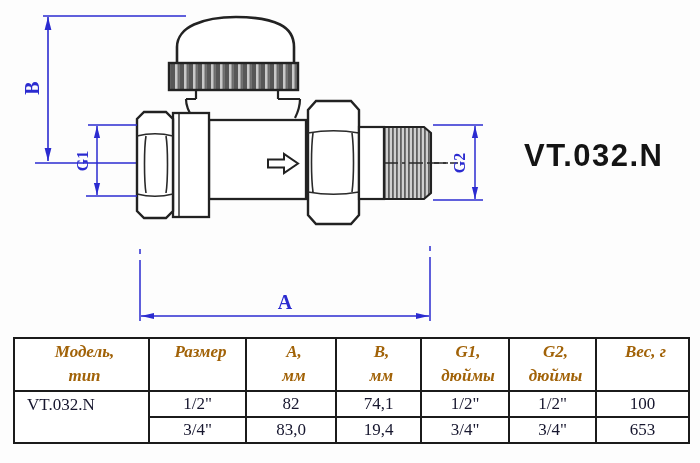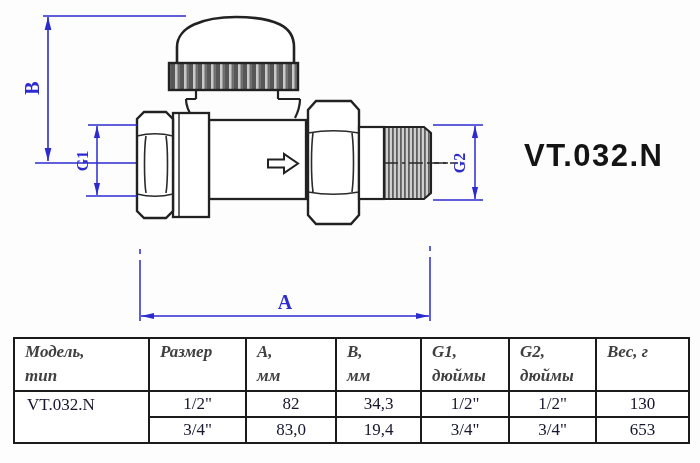--- a/index.html
+++ b/index.html
@@ -6,22 +6,22 @@
   .screen{position:relative;width:700px;height:463px;background:#fdfdfd;overflow:hidden;
           font-family:"Liberation Serif", serif;}
   svg text{user-select:none;}
   .dim-label{font-family:"Liberation Serif", serif;font-weight:700;fill:#2b2bd0;}
   .model-label{font-family:"Liberation Sans", sans-serif;font-weight:700;fill:#141414;letter-spacing:1.5px;}
 
   
   .spec-table{position:absolute;left:13px;top:337px;width:675px;border-collapse:collapse;
               table-layout:fixed;background:#fff;}
   .spec-table th,.spec-table td{border:2px solid #1b1b1b;overflow:hidden;white-space:nowrap;}
-  .spec-table th{height:50px;text-align:left;vertical-align:top;padding:1px 4px 0 10px;
-                 font-style:italic;font-weight:600;font-size:17px;line-height:24px;color:#404040;}
+  .spec-table th{height:50px;text-align:center;vertical-align:top;padding:1px 4px 0 10px;
+                 font-style:italic;font-weight:600;font-size:17px;line-height:24px;color:#a16207;}
   .spec-table td{height:24px;text-align:center;vertical-align:middle;
                  font-size:17px;color:#16162e;padding:0 2px;}
   .spec-table td.model-cell{text-align:left;vertical-align:top;padding:1px 4px 0 12px;line-height:24px;}
   .hline{display:block;}
 </style>
 </head>
 <body>
 
 <div class="screen">
 
@@ -146,24 +146,24 @@
       </th>
       <th>
         <span class="hline">Вес, г</span>
         <span class="hline"></span>
       </th>
     </tr>
     <tr>
       <td class="model-cell" rowspan="2">VT.032.N</td>
       <td>1/2"</td>
       <td>82</td>
-      <td>34,3</td>
+      <td>74,1</td>
       <td>1/2"</td>
       <td>1/2"</td>
-      <td>130</td>
+      <td>100</td>
     </tr>
     <tr>
       <td>3/4"</td>
       <td>83,0</td>
       <td>19,4</td>
       <td>3/4"</td>
       <td>3/4"</td>
       <td>653</td>
     </tr>
   </tbody>

